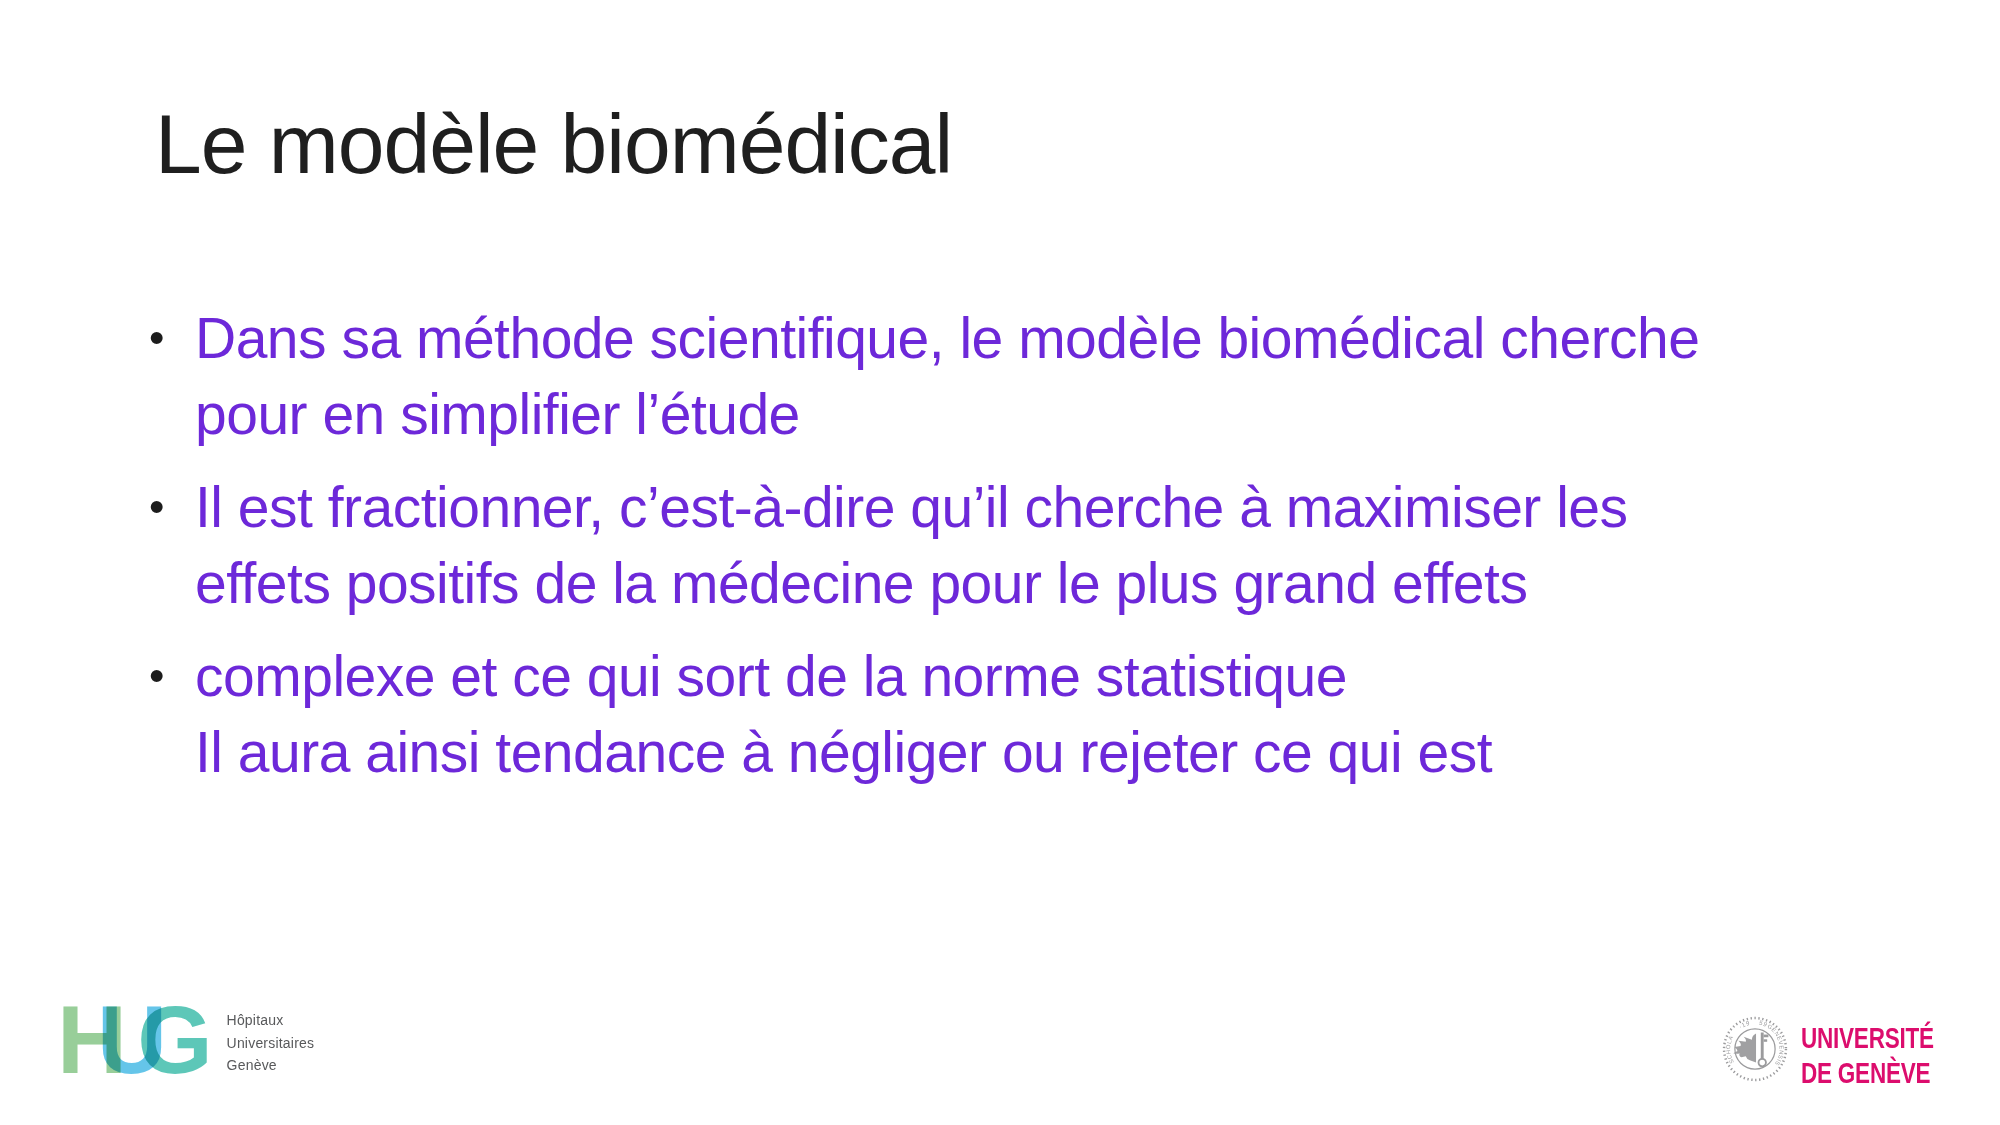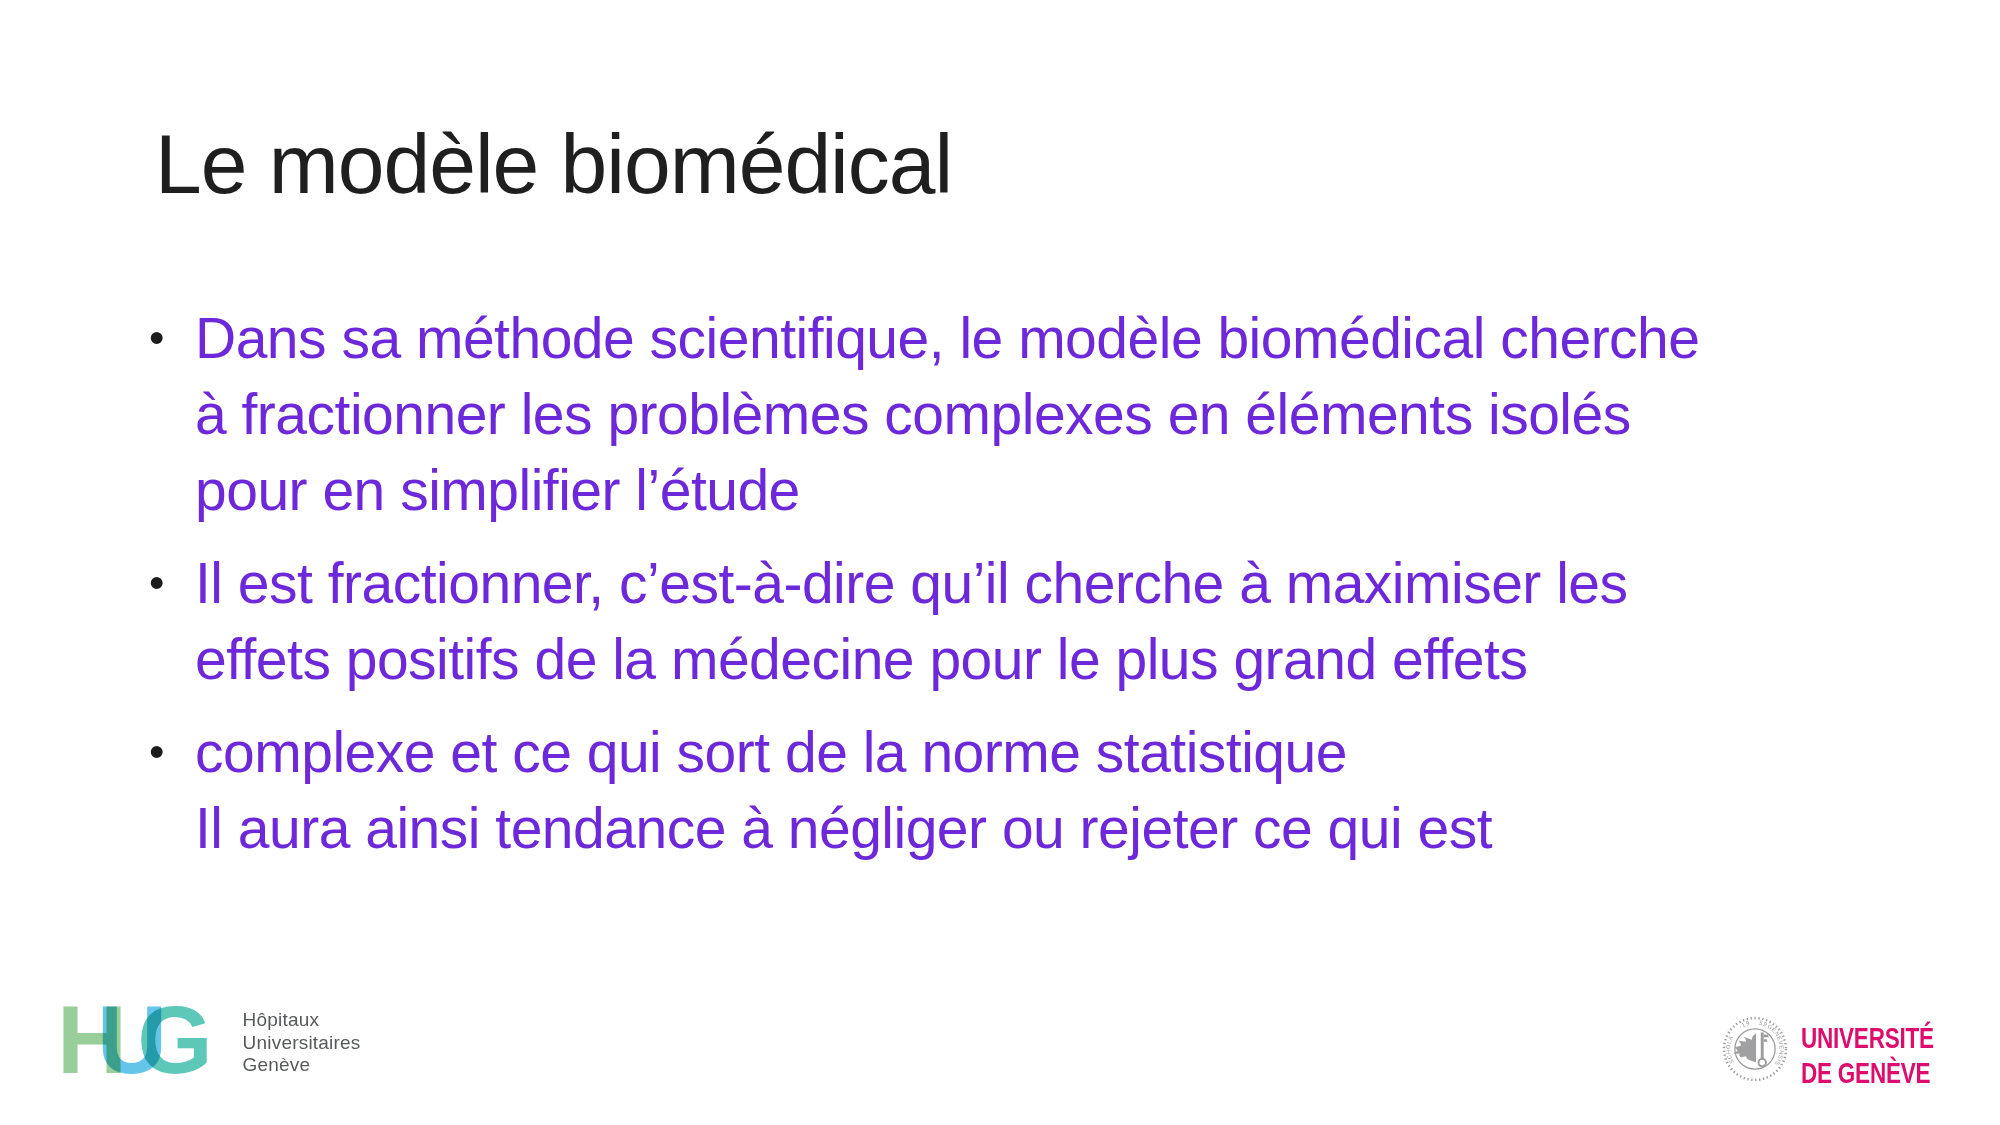--- a/index.html
+++ b/index.html
@@ -1,21 +1,21 @@
 <!DOCTYPE html>
 <html><head>
 <meta charset="utf-8">
 <style>
   html,body{margin:0;padding:0;background:#e8e8e8;}
   .slide{
     position:relative;width:2000px;height:1125px;background:#ffffff;
     overflow:hidden;font-family:"Liberation Sans", sans-serif;color:#1c1c1c;
   }
   .title{
-    position:absolute;left:155px;top:116px;
+    position:absolute;left:155px;top:96px;
     font-size:84px;font-weight:300;letter-spacing:-1px;color:#1f1f1f;
     white-space:nowrap;
   }
   .content{position:absolute;left:149px;top:300px;width:1720px;}
   .bullet{display:flex;margin-bottom:17px;}
   .bullet-marker{
     flex:0 0 46px;font-size:44px;line-height:76px;color:#1c1c1c;
   }
   .bullet-lines{flex:1;}
   .bullet-line{
@@ -25,22 +25,22 @@
   
   .hug{position:absolute;left:57px;top:1003px;display:flex;align-items:flex-start;}
   .hug-letters{display:flex;height:74px;}
   .hug-letter{
     font-size:97px;font-weight:bold;line-height:74px;
     mix-blend-mode:multiply;opacity:0.92;
   }
   .hug-letter.u{margin-left:-30px;}
   .hug-letter.g{margin-left:-30px;}
   .hug-wordmark{
-    margin-left:30px;padding-top:6px;
-    font-size:19px;line-height:22.5px;letter-spacing:0.2px;
+    margin-left:14px;padding-top:6px;
+    font-size:14px;line-height:22.5px;letter-spacing:0.2px;
   }
   
   .unige{position:absolute;left:1722px;top:1016px;display:flex;align-items:flex-start;}
   .unige-seal{width:66px;height:66px;}
   .unige-wordmark{
     margin-left:13px;padding-top:4px;
     font-size:30px;font-weight:bold;line-height:35px;letter-spacing:-0.3px;
     transform:scaleX(0.75);transform-origin:left top;white-space:nowrap;
   }
 </style>
@@ -50,21 +50,20 @@
 <div class="slide">
 
   <div class="title">Le modèle biomédical</div>
 
   <div class="content">
 
     <div class="bullet">
       <div class="bullet-marker">•</div>
       <div class="bullet-lines">
         <div class="bullet-line">Dans sa méthode scientifique, le modèle biomédical cherche</div>
-        <div class="bullet-line">à fractionner les problèmes complexes en éléments isolés</div>
         <div class="bullet-line">pour en simplifier l’étude</div>
       </div>
     </div>
 
     <div class="bullet">
       <div class="bullet-marker">•</div>
       <div class="bullet-lines">
         <div class="bullet-line">Il est fractionner, c’est-à-dire qu’il cherche à maximiser les</div>
         <div class="bullet-line">effets positifs de la médecine pour le plus grand effets</div>
       </div>

